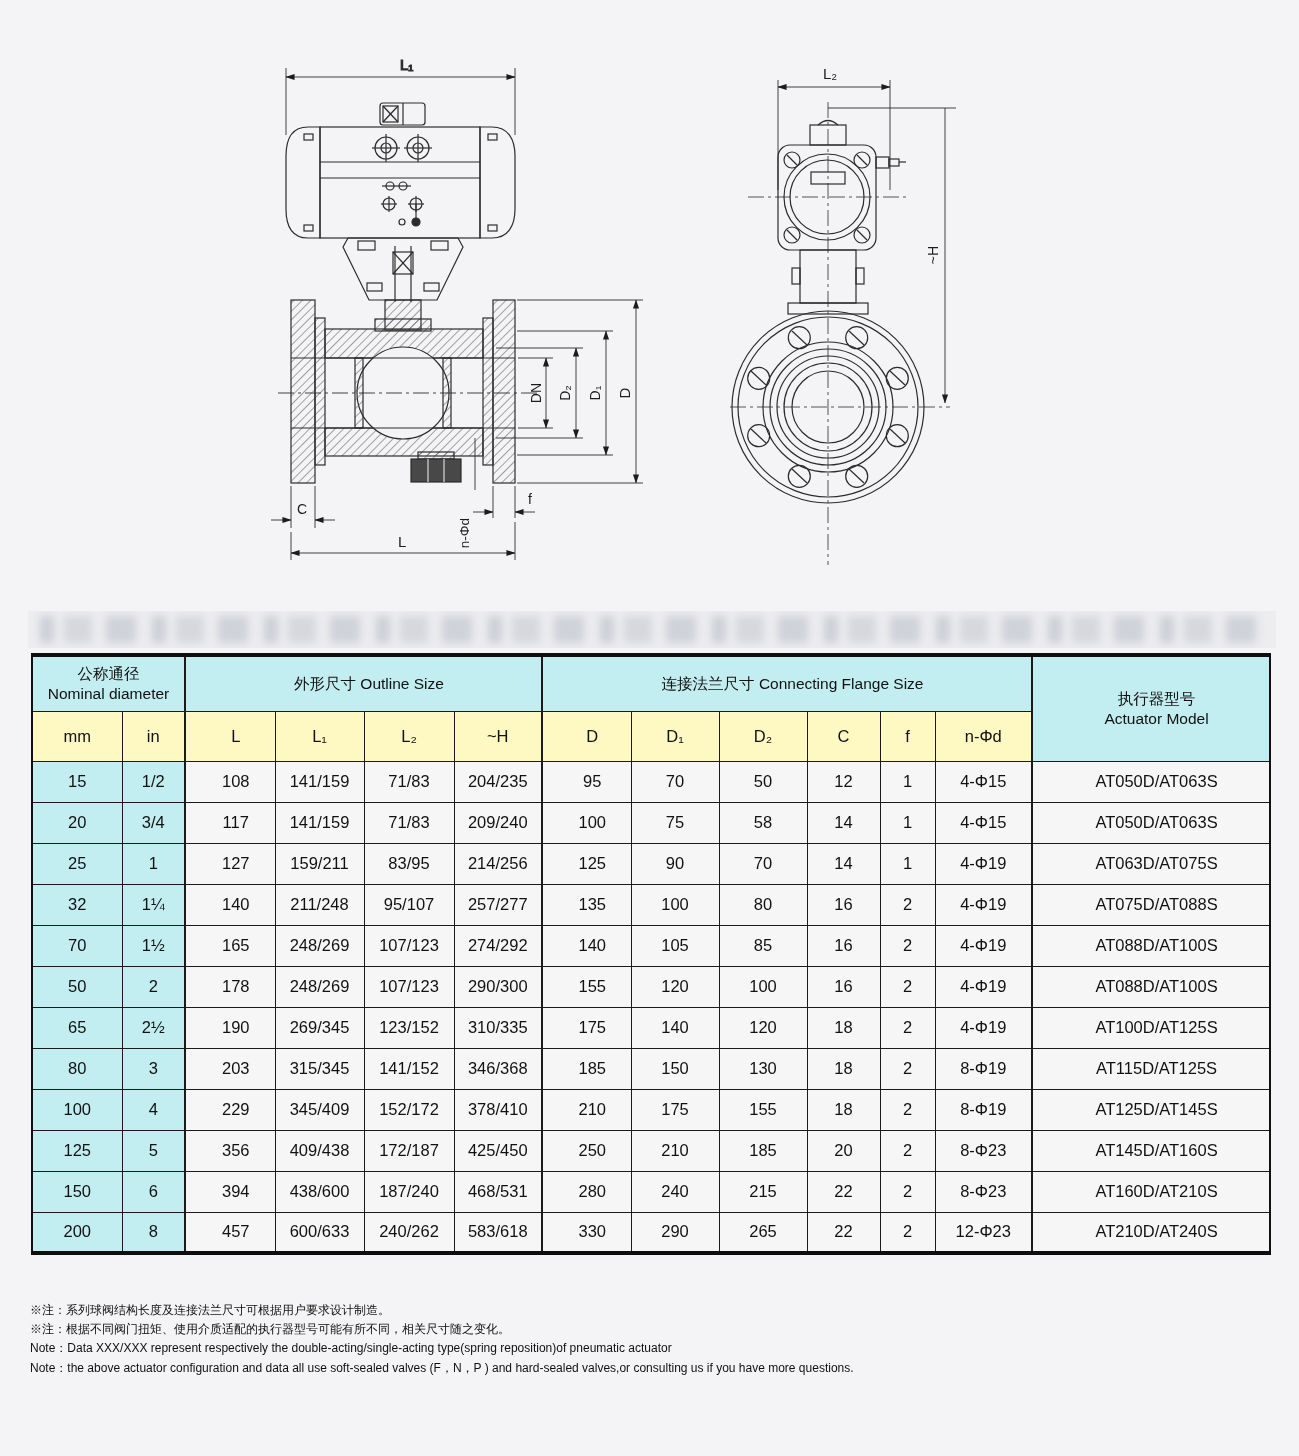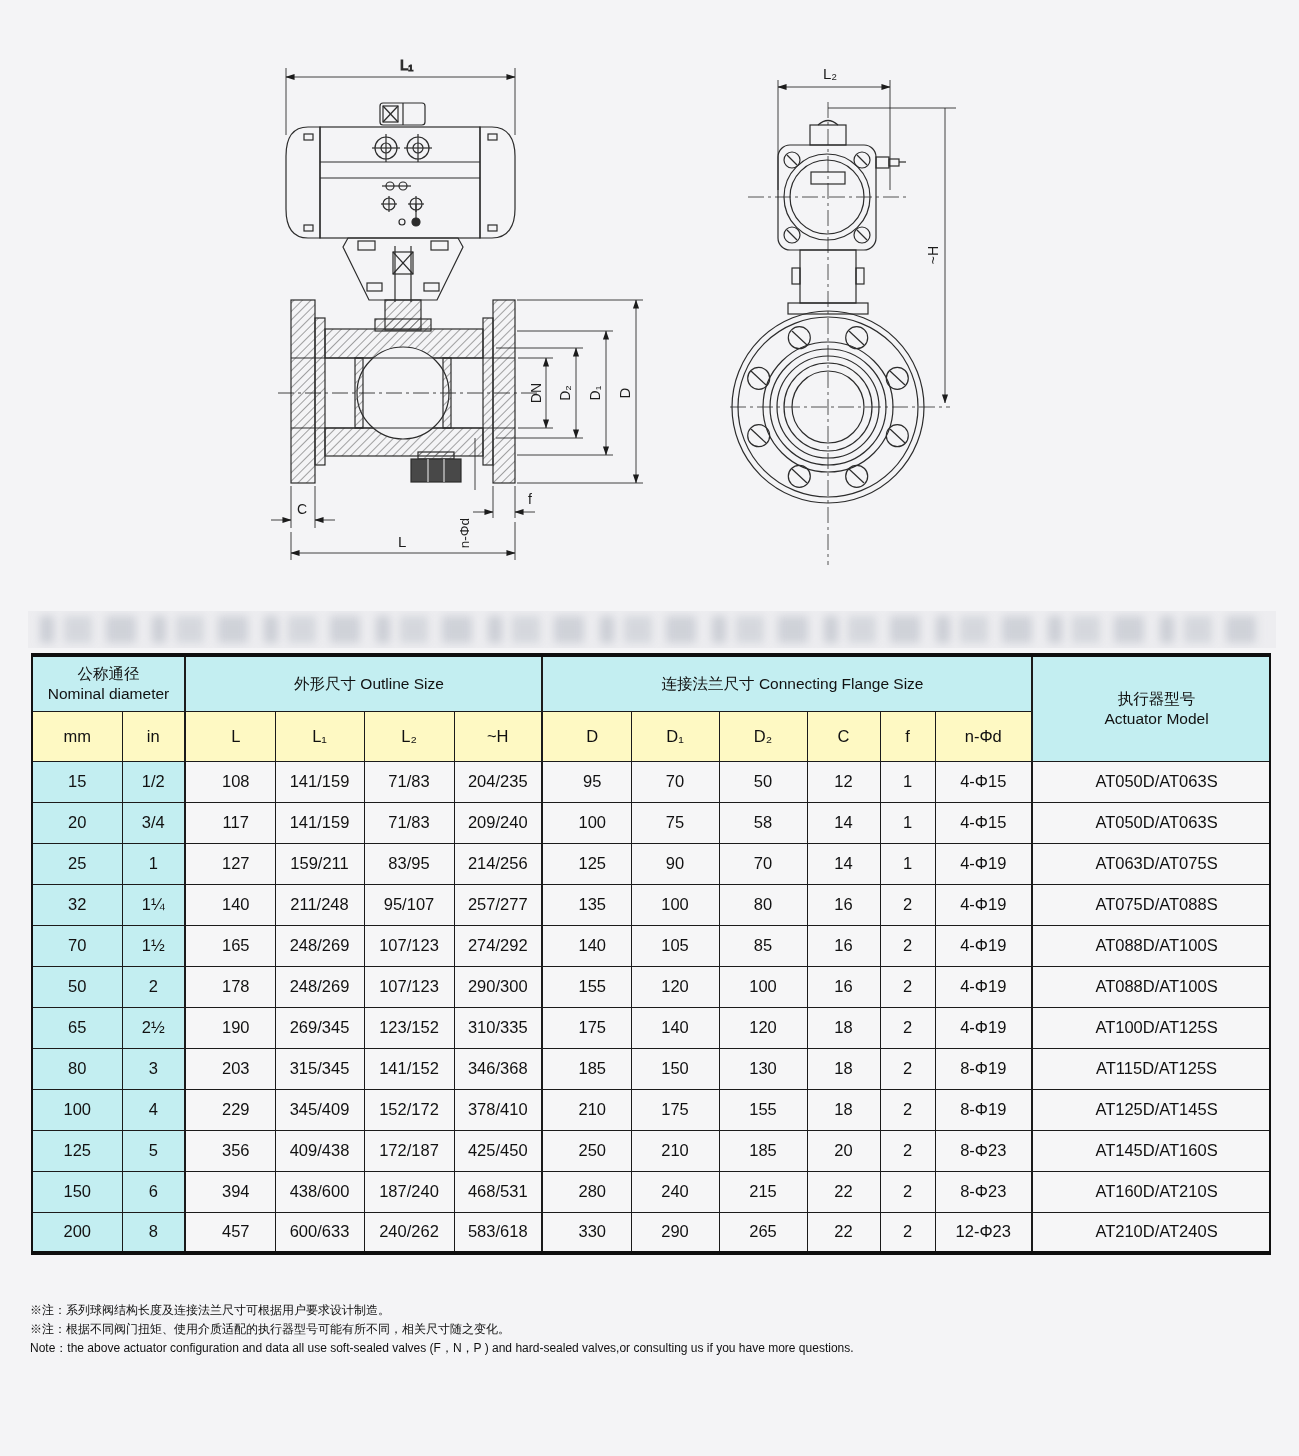--- a/index.html
+++ b/index.html
@@ -497,14 +497,15 @@
         <td>2</td>
         <td>12-Φ23</td>
         <td class="model gs">AT210D/AT240S</td>
       </tr>
     </tbody>
 </table>
 
 <div class="notes">
   <div class="note-line">※注：系列球阀结构长度及连接法兰尺寸可根据用户要求设计制造。</div>
   <div class="note-line">※注：根据不同阀门扭矩、使用介质适配的执行器型号可能有所不同，相关尺寸随之变化。</div>
+  <div class="note-line">Note：Data XXX/XXX represent respectively the double-acting/single-acting type(spring reposition)of pneumatic actuator</div>
   <div class="note-line">Note：the above actuator  configuration and data  all use soft-sealed valves (F，N，P ) and  hard-sealed valves,or consulting us if you have more questions.</div>
 </div>
 
 </body></html>

